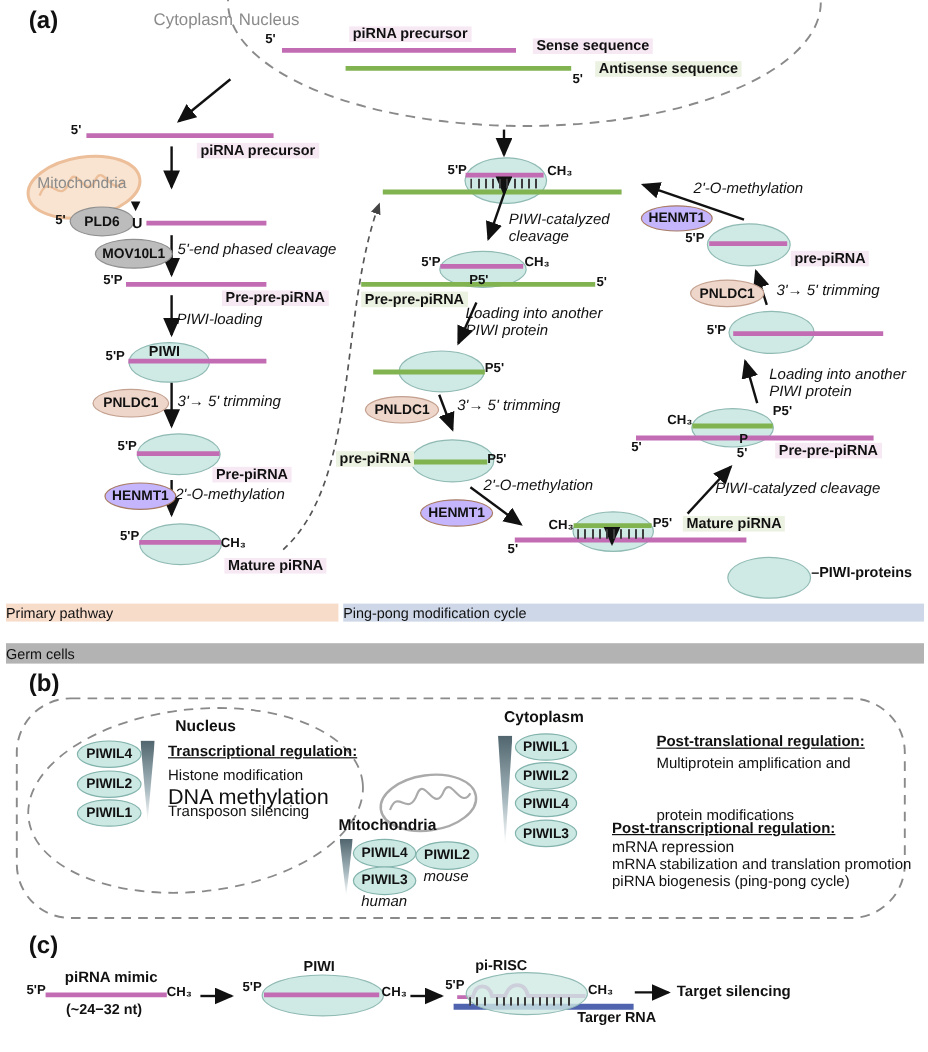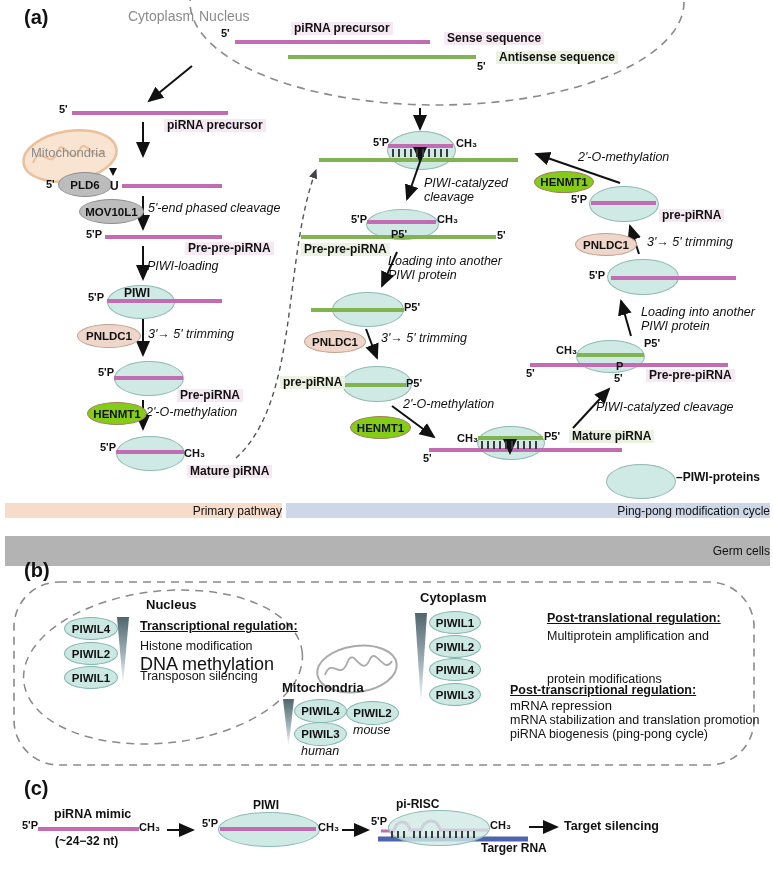--- a/index.html
+++ b/index.html
@@ -14,28 +14,28 @@
   .panel{font-size:20px;font-weight:bold;}
   .pinkbg{background:#f7e9f3;padding:0 3px;}
   .greenbg{background:#ecf2e1;padding:0 3px;}
   .underline{text-decoration:underline;}
   .blob{position:absolute;z-index:0;background:#cfe9e4;border:1.5px solid #90bab4;border-radius:50%;}
   .trans{background:rgba(207,233,228,.8);}
   .enzyme{position:absolute;z-index:2;border-radius:50%;display:flex;align-items:center;justify-content:center;
           font-weight:bold;font-size:11.5px;}
   .enz-gray{background:#bcbcbc;border:1.5px solid #8f8f8f;}
   .enz-tan{background:#eed6ca;border:1.5px solid #c3a08f;}
-  .enz-brown{background:#84cc16;border:1.5px solid #a87c64;}
+  .enz-brown{background:#c4b5fd;border:1.5px solid #a87c64;}
   .pblob{position:absolute;z-index:2;background:#cbe8e3;border:1.5px solid #83b3ad;border-radius:50%;
          display:flex;align-items:center;justify-content:center;font-weight:bold;font-size:11.5px;}
   .wedge{position:absolute;z-index:2;background:linear-gradient(#50656e,#a9bac0 60%,rgba(169,186,192,0));
          clip-path:polygon(0 0,100% 0,50% 100%);}
   .hatch{position:absolute;z-index:3;height:8px;
          background:repeating-linear-gradient(90deg,#3c3c3c 0 1.7px,transparent 1.7px 6px);}
-  .bar{position:absolute;z-index:2;display:flex;align-items:center;justify-content:flex-end;font-size:12px;}
+  .bar{position:absolute;z-index:2;display:flex;align-items:center;justify-content:flex-start;font-size:12px;}
 </style>
 </head>
 <body>
 
 <div class="stage">
 
   <svg class="art" width="773" height="877" viewBox="0 0 773 877">
     <defs>
       <marker id="m" markerWidth="9" markerHeight="8" refX="7" refY="3.5" orient="auto">
         <path d="M0,0 L8,3.5 L0,7 Z" fill="#111"></path>
@@ -229,21 +229,21 @@
   <div class="t b pinkbg" style="left:659px;top:209px">pre-piRNA</div>
   <div class="t i" style="left:578px;top:150px">2'-O-methylation</div>
   <div class="t b" style="left:676px;top:471px">–PIWI-proteins</div>
 
   <div class="bar" style="left:5px;top:503px;width:277px;height:15px;background:#f8dcca">
       <span>Primary pathway</span>
     </div>
   <div class="bar" style="left:286px;top:503px;width:484px;height:15px;background:#cdd7e8">
       <span>Ping-pong modification cycle</span>
     </div>
-  <div class="bar" style="left:5px;top:536px;width:765px;height:30px;background:#b3b3b3">
+  <div class="bar" style="left:5px;top:536px;width:765px;height:17px;background:#b3b3b3">
       <span>Germ cells</span>
     </div>
 
   <div class="t panel" style="left:24px;top:559px">(b)</div>
   <div class="t b" style="left:146px;top:598px;font-size:13px">Nucleus</div>
 
   <div class="pblob" style="left:64px;top:617px;width:52px;height:21px">
       <span>PIWIL4</span>
     </div>
   <div class="pblob" style="left:64px;top:642px;width:52px;height:21px">

